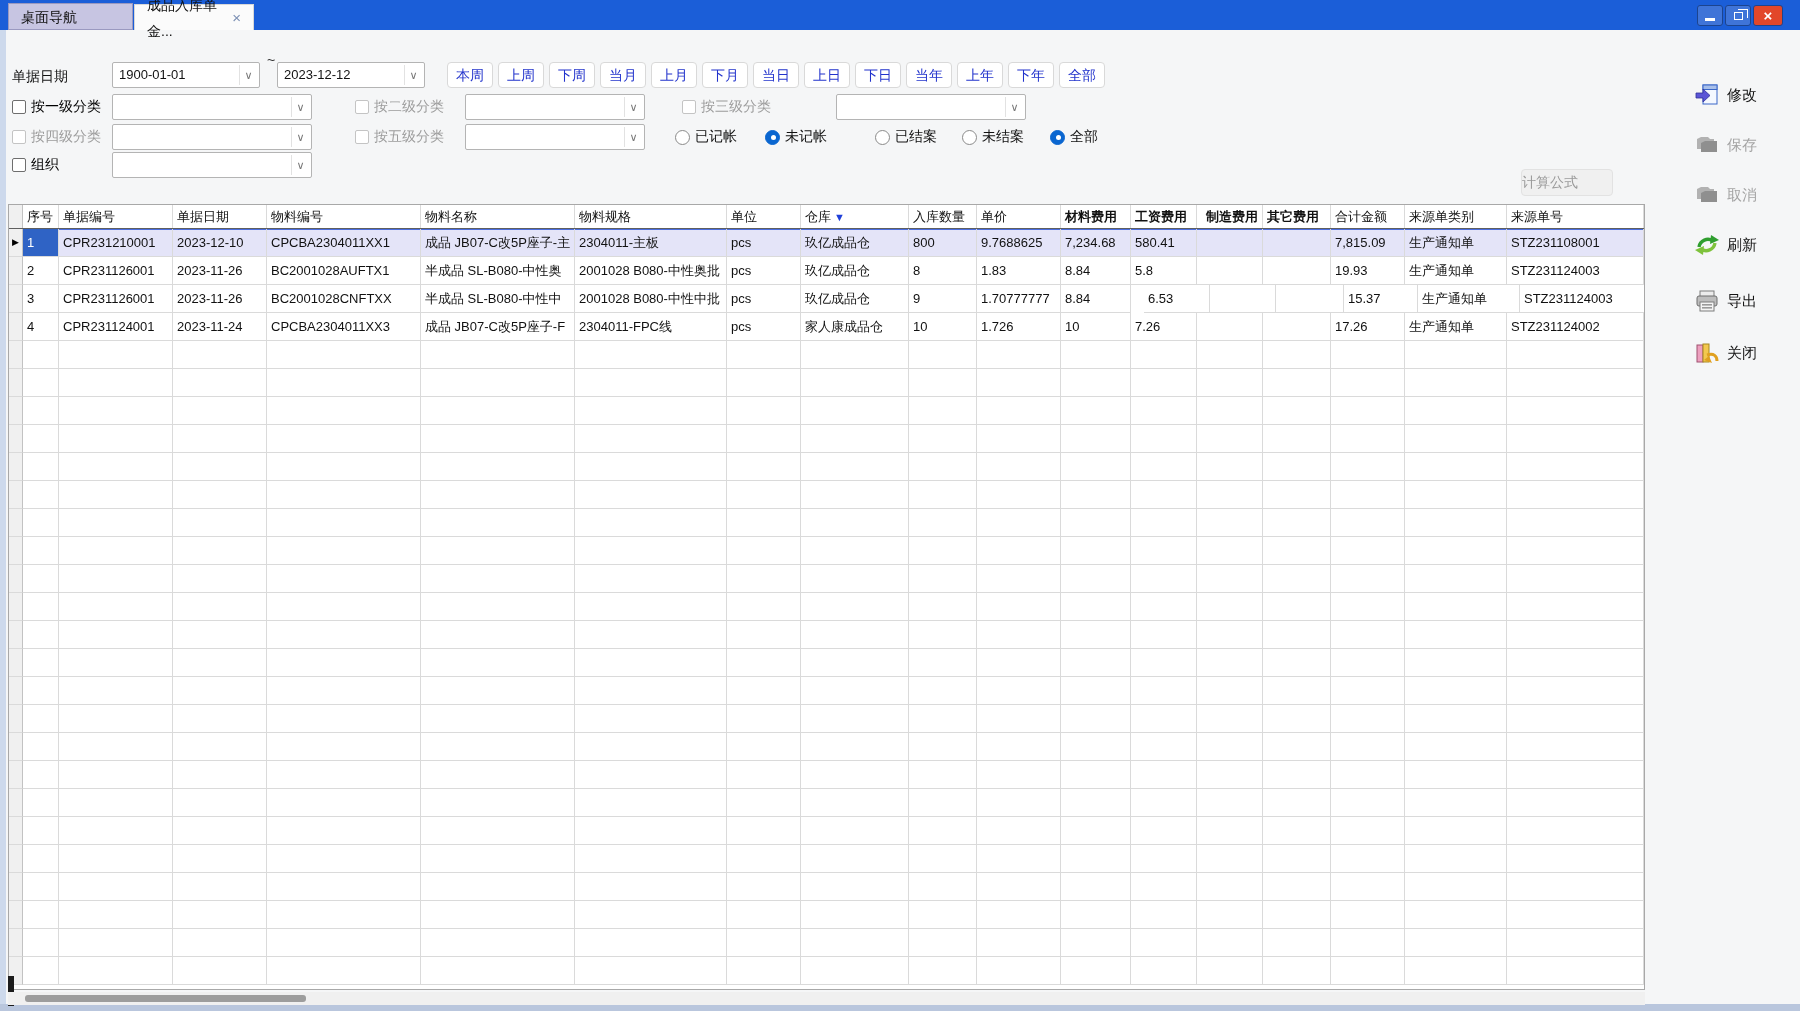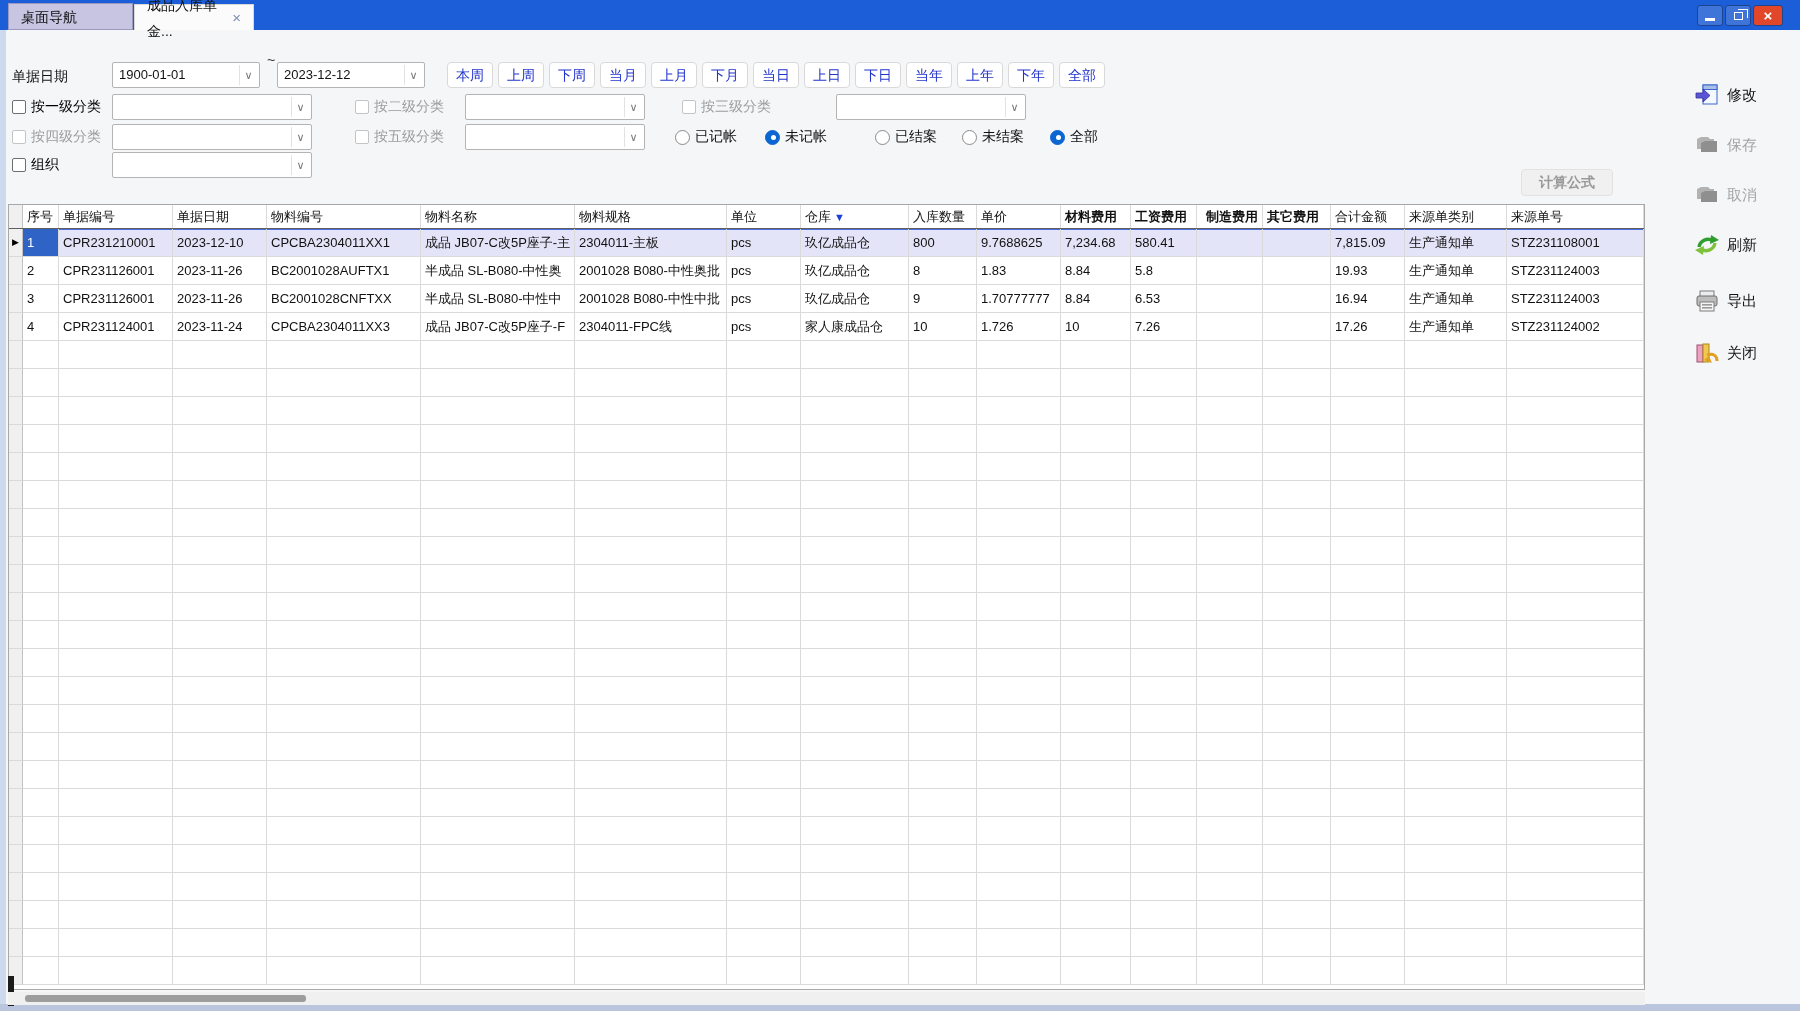--- a/index.html
+++ b/index.html
@@ -29,21 +29,21 @@
   #quick-ranges { position:absolute; display:flex; gap:5px; }
   .qbtn { height:26px; padding:0 8px; background:#fff; border:1px solid #d9d9d9; border-radius:4px; color:#2233cc; font-size:14px; line-height:24px; cursor:pointer; white-space:nowrap; }
   .cbwrap { position:absolute; display:flex; align-items:center; gap:5px; font-size:14px; }
   .cbbox { width:14px; height:14px; background:#fff; border:1px solid #6e6e6e; border-radius:2px; }
   .cbwrap.disabled { color:#9c9c9c; }
   .cbwrap.disabled .cbbox { border-color:#c4c4c4; }
   .rwrap { position:absolute; display:flex; align-items:center; gap:5px; font-size:14px; color:#111; }
   .rdot { width:15px; height:15px; border:1px solid #8a8a8a; border-radius:50%; background:#fff; position:relative; }
   .rdot.sel { background:#0a66d0; border-color:#0a66d0; }
   .rdot.sel::after { content:""; position:absolute; left:4.5px; top:4.5px; width:5px; height:5px; border-radius:50%; background:#fff; }
-  .calcbtn { position:absolute; left:1515px; top:139px; width:92px; height:27px; background:#f0f0f0; border:1px solid #e2e2e2; border-radius:4px; color:#9a9a9a; font-size:14px; text-align:center; line-height:25px;font-weight:bold; }
+  .calcbtn { position:absolute; left:1515px; top:139px; width:92px; height:27px; background:#f0f0f0; border:1px solid #e2e2e2; border-radius:4px; color:#9a9a9a; font-size:14px; text-align:left; line-height:25px; }
   
   #grid { position:absolute; left:8px; top:204px; width:1637px; height:786px; background:#fff; border:1px solid #a8a8a8; overflow:hidden; font-size:13px; color:#111; }
   .trow { display:flex; height:28px; }
   .trow.head { height:24px; border-bottom:1px solid #5f5f5f; }
   .tcell { flex:none; padding:0 4px; border-right:1px solid #dadada; border-bottom:1px solid #dadada; white-space:nowrap; overflow:hidden; line-height:27px; }
   .head .tcell { border-bottom:none; line-height:23px; }
   .ind { width:14px; background:#f0f0f0; border-right:1px solid #c2c2c2; padding:0; text-align:center; font-size:9px; line-height:27px; color:#000; }
   .selrow { background:#e4e4f8; box-shadow:inset 0 0 0 1px #4a6de0; }
   .selseq { background:#2f63c5; color:#fff; }
   .bold { font-weight:bold; }
@@ -224,24 +224,24 @@
       <div class="tcell" style="width: 114px;">CPR231126001</div>
       <div class="tcell" style="width: 94px;">2023-11-26</div>
       <div class="tcell" style="width: 154px;">BC2001028CNFTXX</div>
       <div class="tcell" style="width: 154px;">半成品 SL-B080-中性中</div>
       <div class="tcell" style="width: 152px;">2001028 B080-中性中批</div>
       <div class="tcell" style="width: 74px;">pcs</div>
       <div class="tcell" style="width: 108px;">玖亿成品仓</div>
       <div class="tcell" style="width: 68px;">9</div>
       <div class="tcell" style="width: 84px;">1.70777777</div>
       <div class="tcell" style="width: 70px;">8.84</div>
-      <div class="tcell" style="width: 66px;">6.53</div>
-      <div class="tcell" style="width: 66px;"></div>
-      <div class="tcell" style="width: 68px;"></div>
-      <div class="tcell" style="width: 74px;">16.94</div>
+      <div class="tcell" style="width: 66px; margin-left: 13px;">6.53</div>
+      <div class="tcell" style="width: 66px;"></div>
+      <div class="tcell" style="width: 68px;"></div>
+      <div class="tcell" style="width: 74px;">15.37</div>
       <div class="tcell" style="width: 102px;">生产通知单</div>
       <div class="tcell" style="width: 137px;">STZ231124003</div>
     </div>
     <div class="trow">
       <div class="tcell ind"></div>
       <div class="tcell" style="width: 36px;">4</div>
       <div class="tcell" style="width: 114px;">CPR231124001</div>
       <div class="tcell" style="width: 94px;">2023-11-24</div>
       <div class="tcell" style="width: 154px;">CPCBA2304011XX3</div>
       <div class="tcell" style="width: 154px;">成品 JB07-C改5P座子-F</div>

